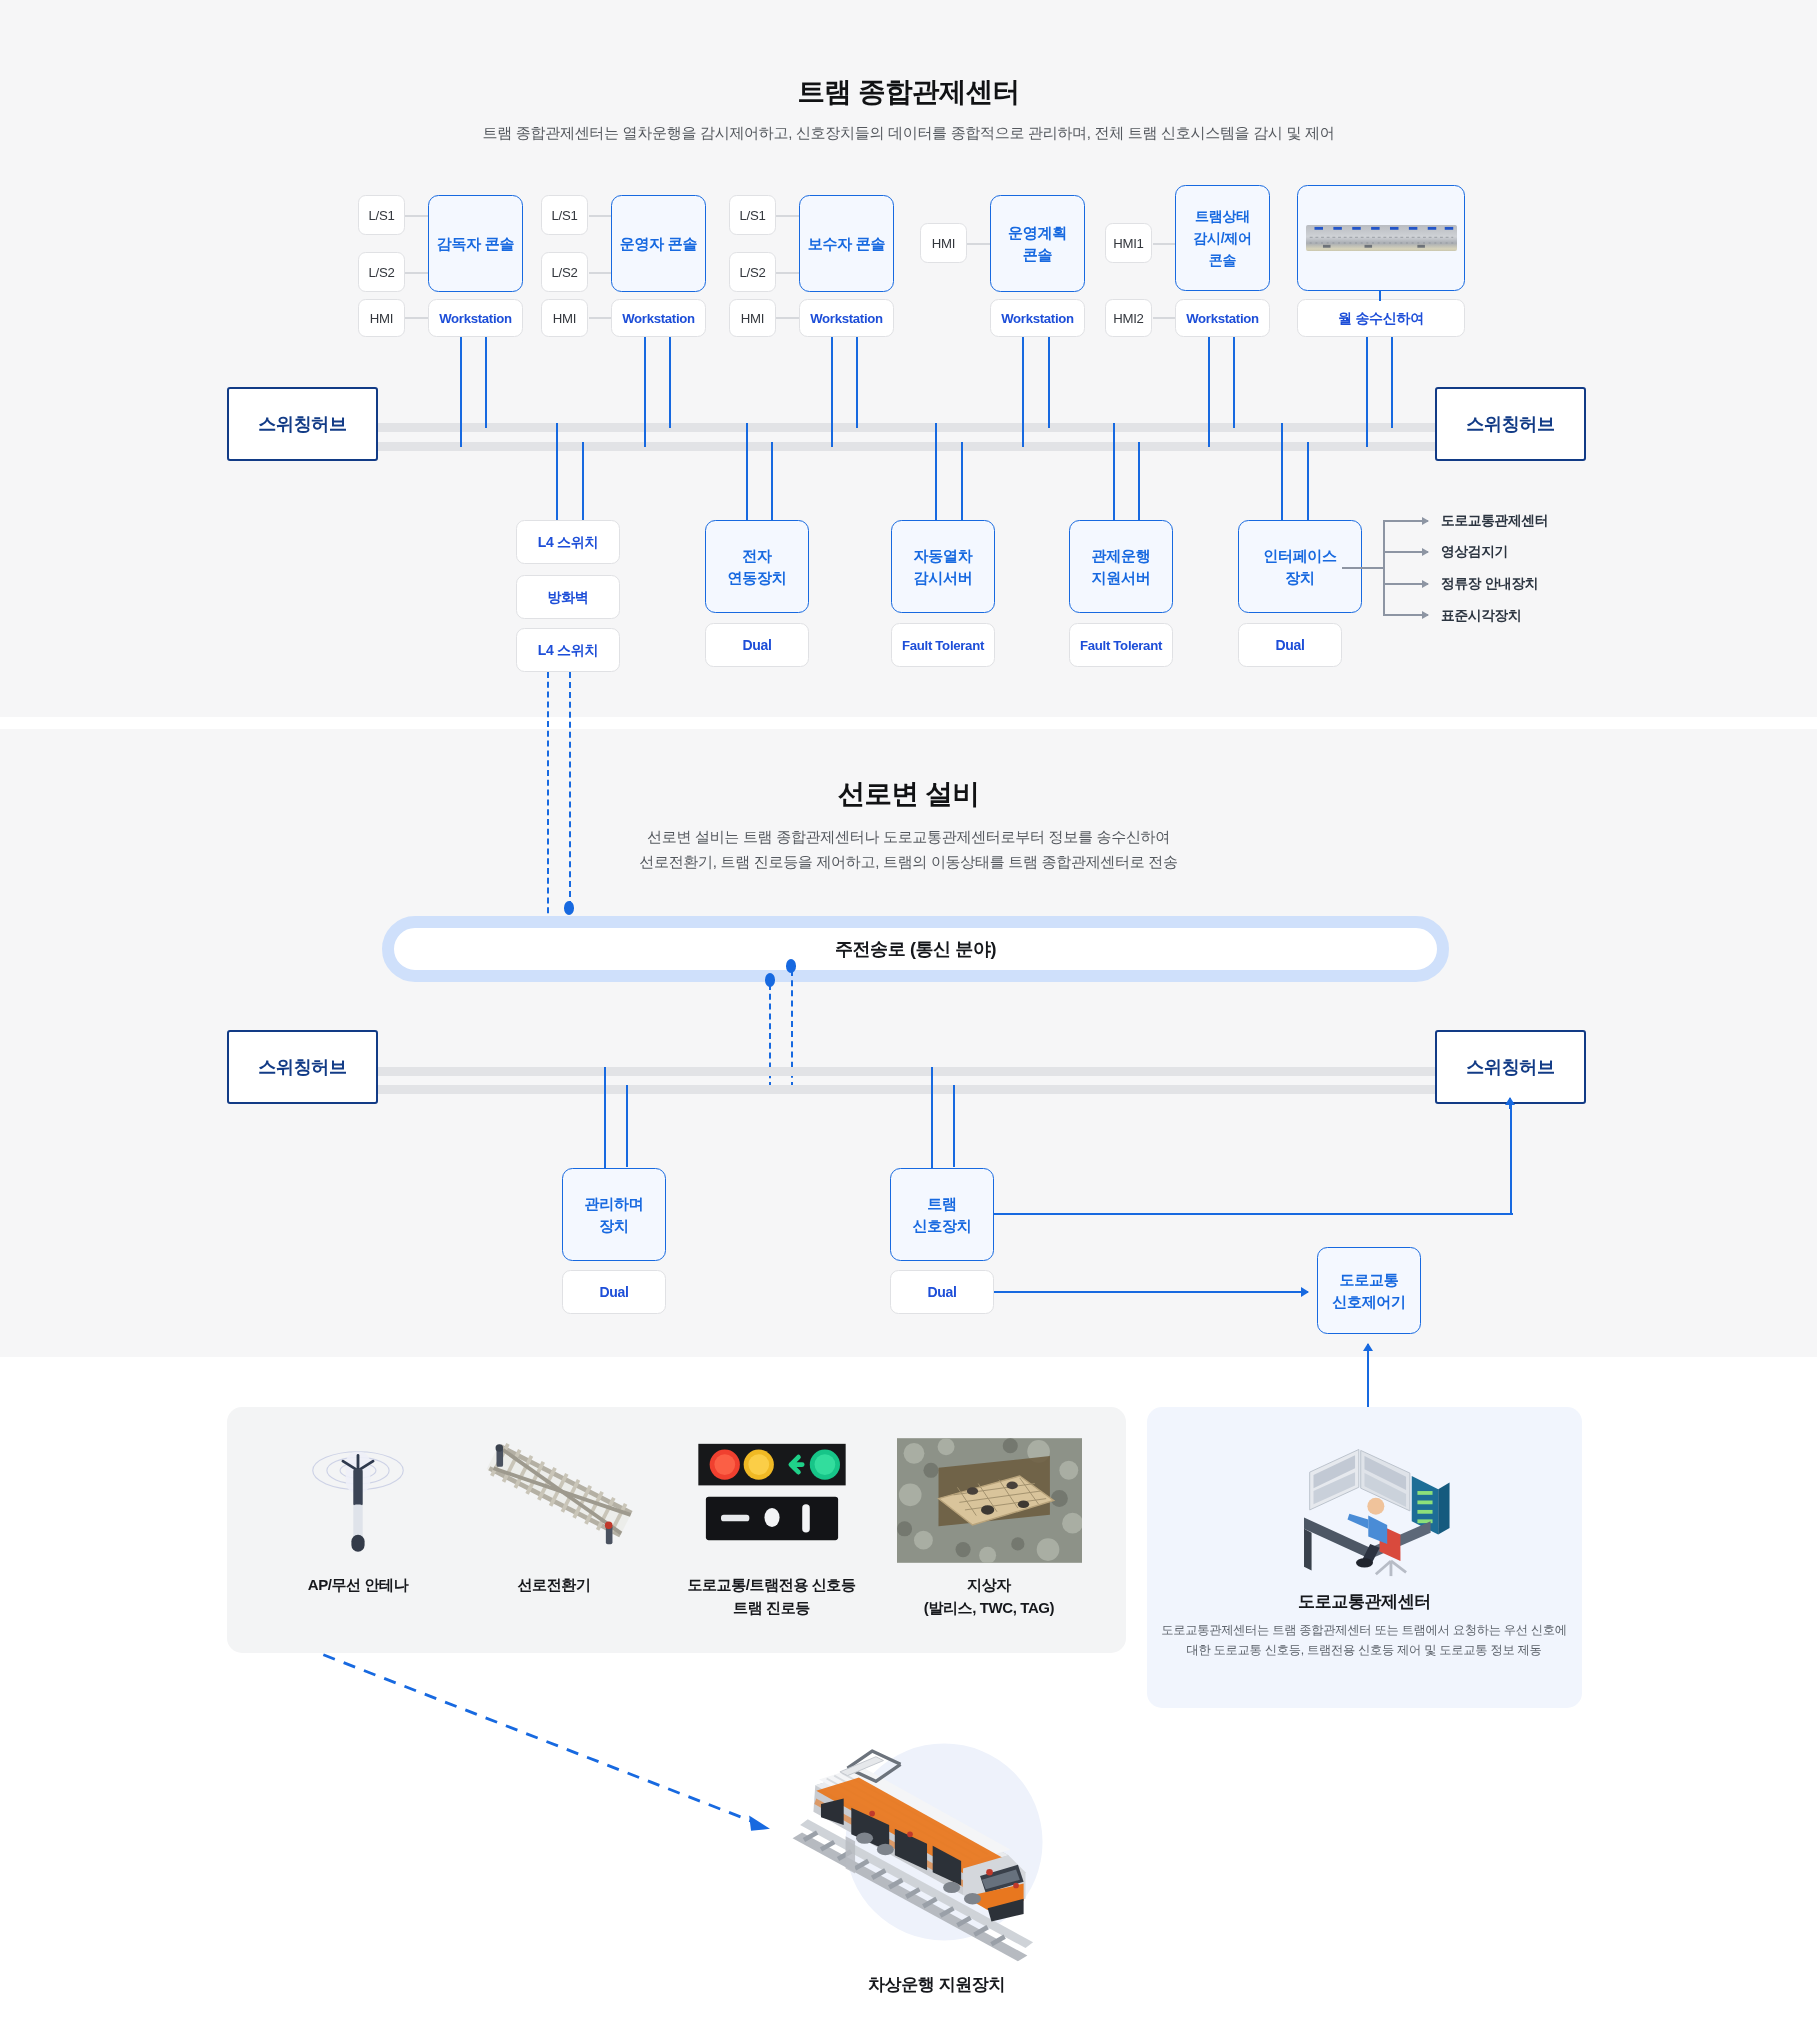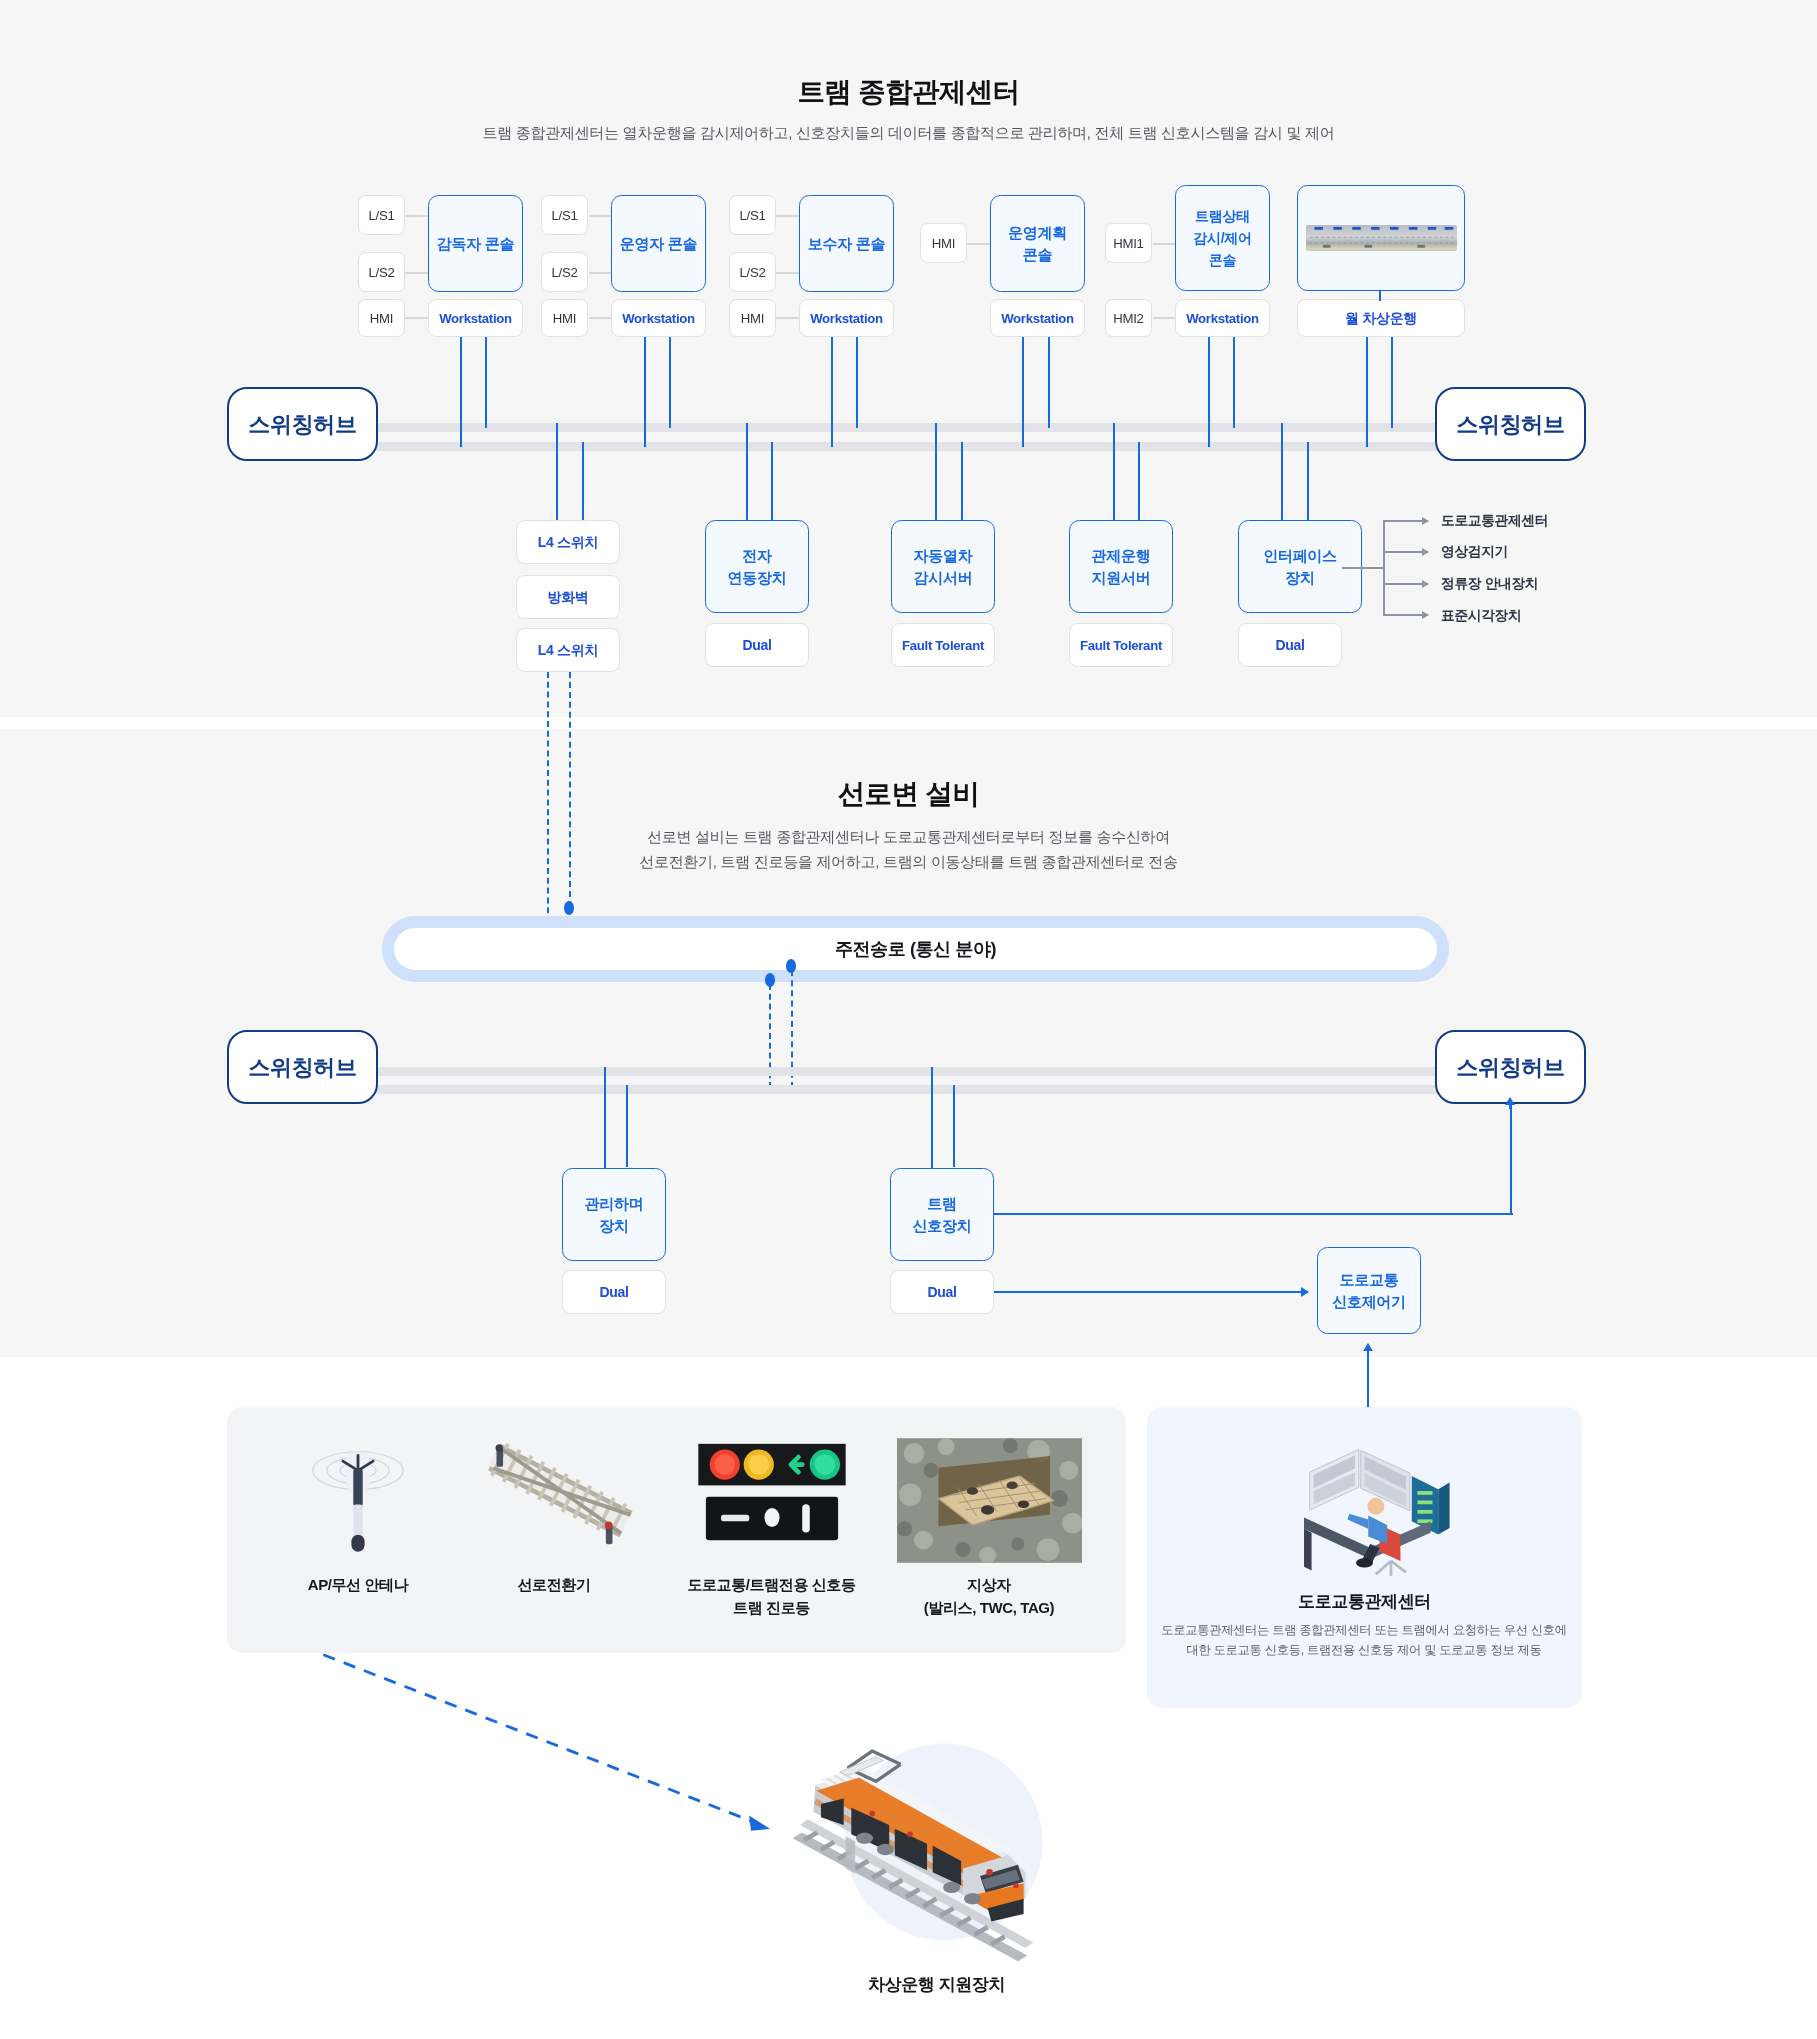--- a/index.html
+++ b/index.html
@@ -73,23 +73,23 @@
     background: #f4f8ff;
     border: 1.5px solid #1769e0;
     color: #1769e0;
     font-size: 15px;
     font-weight: 700;
     line-height: 22px;
     border-radius: 10.4px;
   }
   .box.hub {
     border: 2.3px solid #123b86;
-    border-radius: 20px;
+    border-radius: 3px;
     color: #123b86;
-    font-size: 22px;
+    font-size: 18px;
     font-weight: 700;
     background: #ffffff;
   }
 
   
   .vline { position: absolute; width: 2.3px; background: #1769e0; }
   .hline { position: absolute; height: 2.3px; background: #1769e0; }
   .hline-grey { position: absolute; height: 1.5px; background: #d6d8dc; }
   .vline-dash {
     position: absolute; width: 0; border-left: 2.3px dashed #1769e0;
@@ -266,21 +266,21 @@
           <line x1="4" y1="19" x2="156" y2="19" stroke-dasharray="2 4"></line>
         </g>
         <g fill="#6d7278">
           <rect x="18" y="21" width="8" height="3"></rect>
             <rect x="62" y="21" width="8" height="3"></rect>
           <rect x="118" y="21" width="8" height="3"></rect>
         </g>
       </svg>
     </div>
   </div>
-  <div class="box" style="left:1297px; top:299px; width:168px; height:38px;">월 차상운행</div>
+  <div class="box" style="left:1297px; top:299px; width:168px; height:38px;">월 송수신하여</div>
 
   <div class="bus" style="left:274px; top:423px; width:1173px;"></div>
   <div class="bus" style="left:274px; top:442px; width:1173px;"></div>
 
   <div class="box hub" style="left:227px; top:387px; width:151px; height:74px;">스위칭허브</div>
   <div class="box hub" style="left:1435px; top:387px; width:151px; height:74px;">스위칭허브</div>
 
   <div class="vline" style="left:460px; top:337px; height:110px;"></div>
   <div class="vline" style="left:485px; top:337px; height:91px;"></div>
   <div class="vline" style="left:644px; top:337px; height:110px;"></div>

